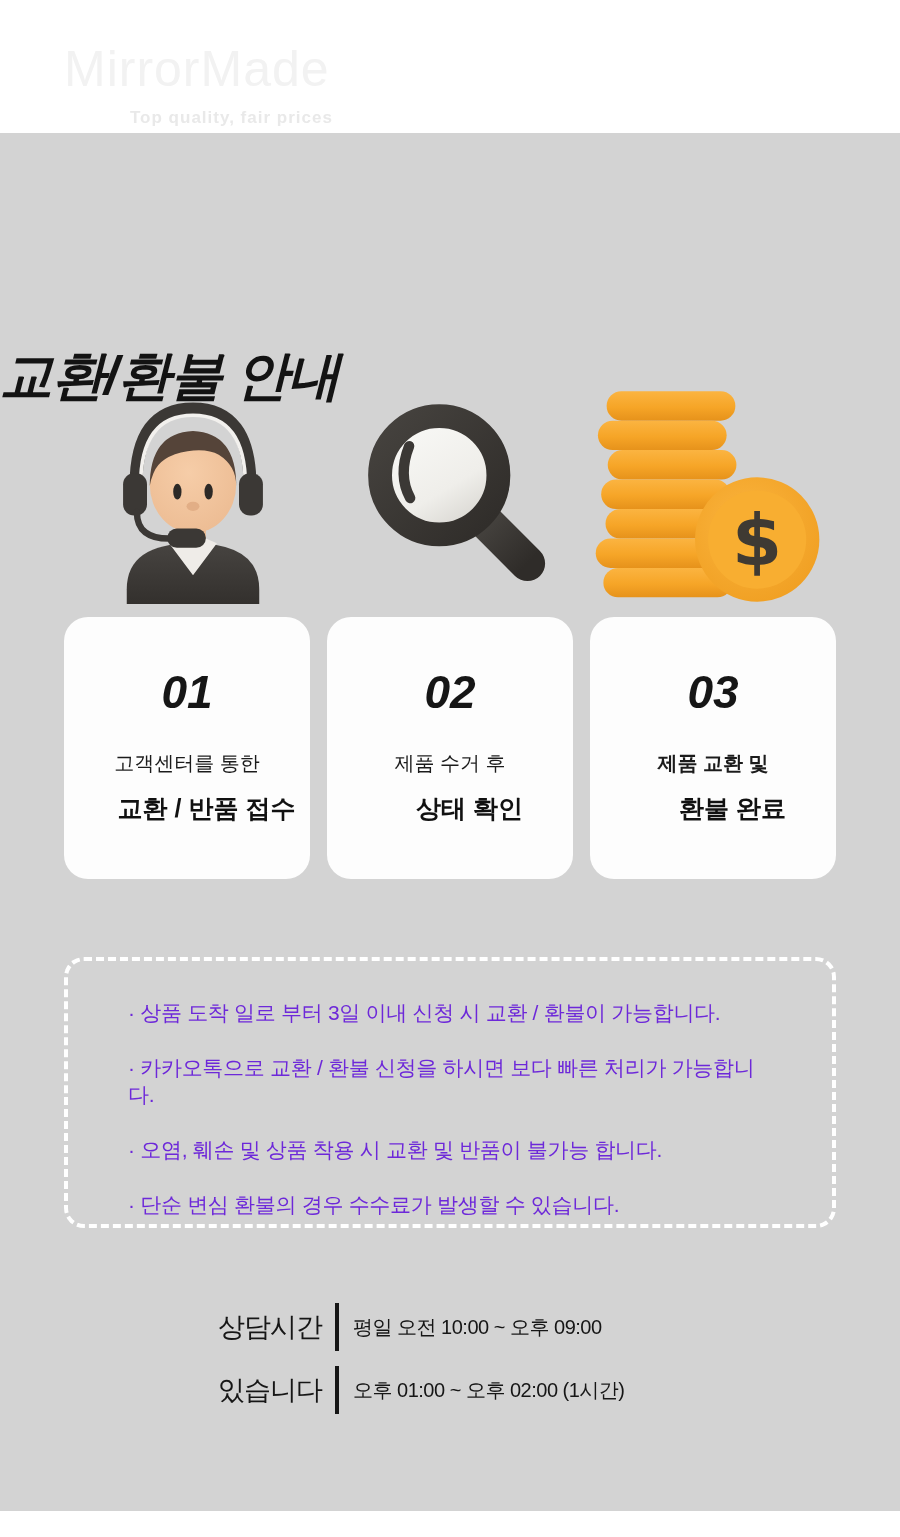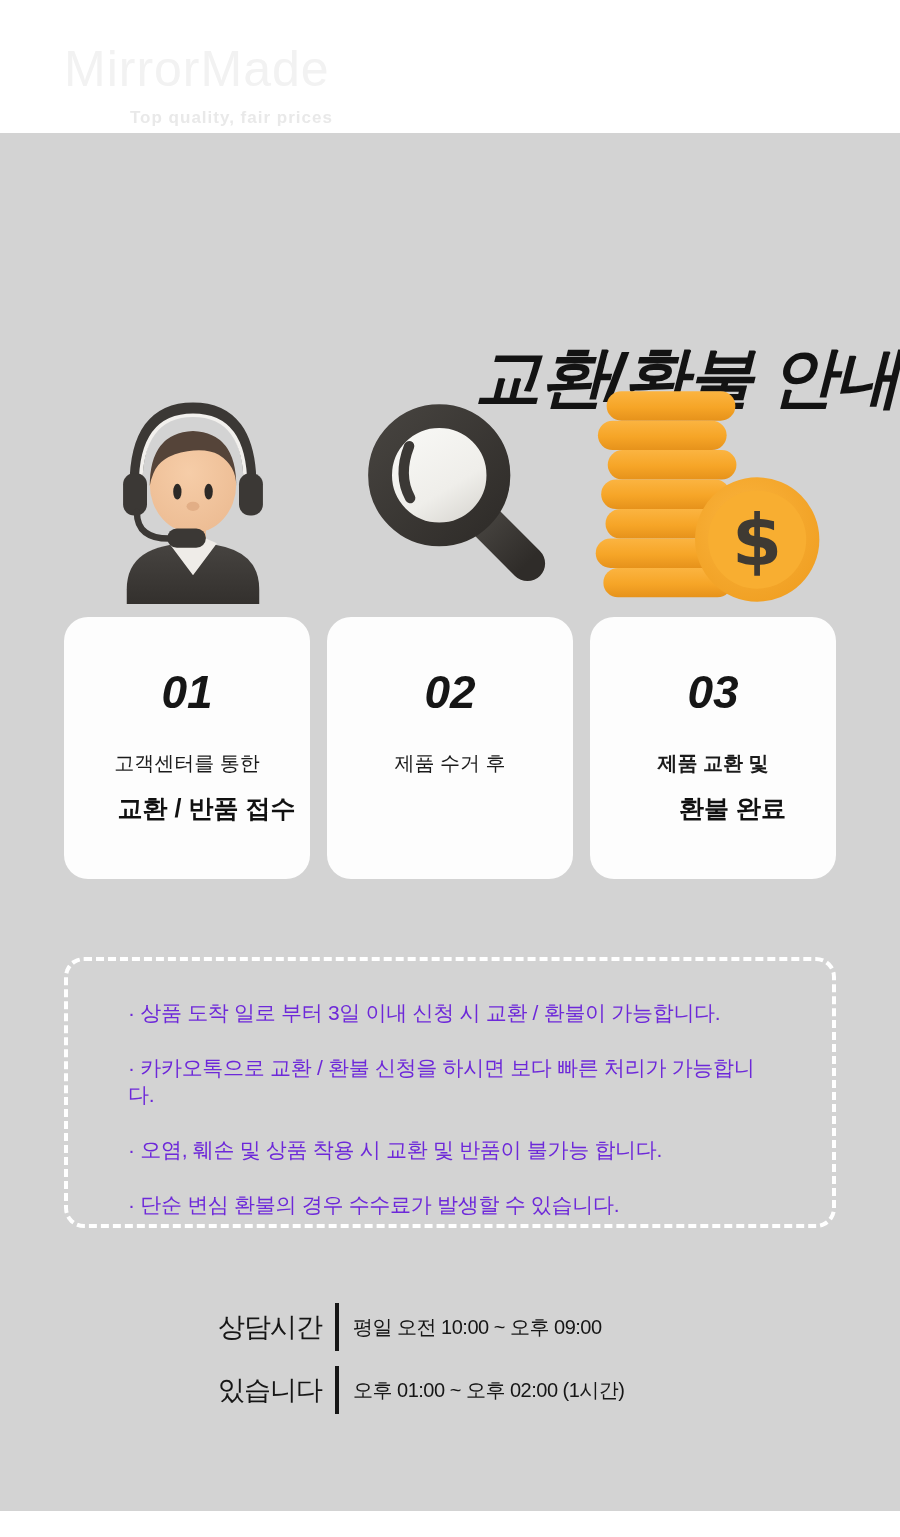--- a/index.html
+++ b/index.html
@@ -41,25 +41,25 @@
     color: #e9e9e9;
   }
   
   .content {
     position: relative;
     height: 1378px;
     background: #d3d3d3;
   }
   .title {
     position: absolute;
-    top: 200px;
+    top: 208px;
     left: 0;
     width: 100%;
-    text-align: right;
-    font-size: 66px;
+    text-align: left;
+    font-size: 53px;
     font-weight: bold;
     font-style: italic;
     letter-spacing: -1px;
     color: #131313;
   }
   
   .icons-row {
     position: absolute;
     top: 242px;
     left: 64px;
@@ -283,20 +283,21 @@
 
     <div class="cards-row">
       <div class="card">
         <div class="num">01</div>
         <div class="line1">고객센터를 통한</div>
         <div class="line2">교환 / 반품 접수</div>
       </div>
       <div class="card">
         <div class="num">02</div>
         <div class="line1">제품 수거 후</div>
+        <div class="line2">상태 확인</div>
       </div>
       <div class="card">
         <div class="num">03</div>
         <div class="line1 bold">제품 교환 및</div>
         <div class="line2">환불 완료</div>
       </div>
     </div>
 
     <div class="notes-box">
       <div class="note">· 상품 도착 일로 부터 3일 이내 신청 시 교환 / 환불이 가능합니다.</div>

